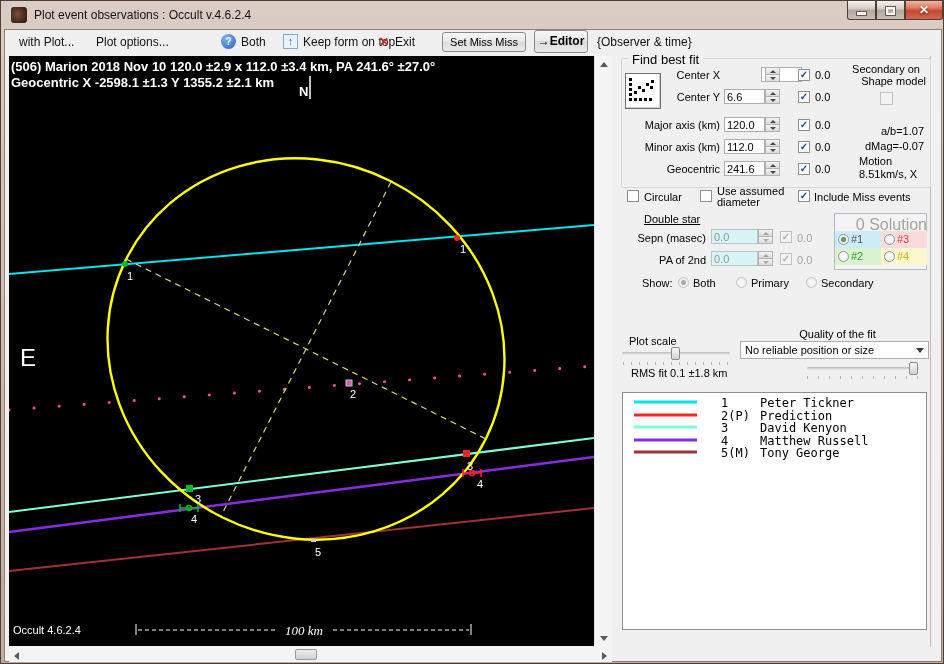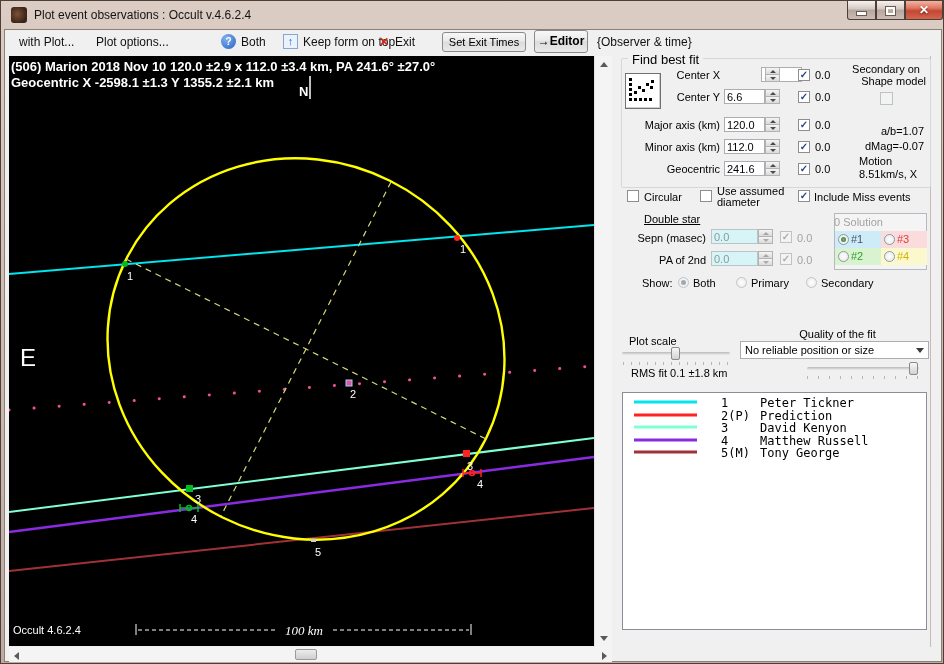--- a/index.html
+++ b/index.html
@@ -63,21 +63,21 @@
   .cb.dis{background:#f3f3f3;border-color:#bcc2c6;}
   .cb.dis .tick{color:#a9aeb5;}
   .res{position:absolute;font-size:11px;color:#000;white-space:nowrap;}
   .gray{color:#a3a3a3;}
   .underline{text-decoration:underline;}
   .radio{position:absolute;width:11px;height:11px;border:1px solid #8e9aa3;border-radius:50%;background:radial-gradient(#ffffff,#e6e6e6);box-sizing:border-box;}
   .radio.sel::after{content:"";position:absolute;left:2px;top:2px;width:5px;height:5px;border-radius:50%;background:radial-gradient(#79b579,#2f6e2f);}
   .radio.dis{border-color:#c0c6ca;}
   .radio.dis.sel::after{background:#a2a8ae;}
   .solbox{position:absolute;left:833px;top:212px;width:93px;height:57px;background:#f4f4f4;border:1px solid #b4b9bf;box-sizing:border-box;}
-  .sol-title{position:absolute;left:833px;top:215px;width:93px;text-align:left;font-size:11px;color:#a3a3a3;}
+  .sol-title{position:absolute;left:833px;top:215px;width:93px;text-align:right;font-size:16px;color:#a3a3a3;}
   .sol-cell{position:absolute;width:46px;height:17px;}
   .sol-lbl{position:absolute;left:16px;top:2px;font-size:11px;}
   .slider-track{position:absolute;height:3px;background:linear-gradient(#b9b9b9,#ededed);border-radius:2px;}
   .slider-thumb{position:absolute;width:9px;height:13px;background:linear-gradient(#f7f7f7,#d2d2d2);border:1px solid #8a8a8a;border-radius:2px;box-sizing:border-box;}
   .ticks8{position:absolute;height:3px;background:repeating-linear-gradient(90deg,#b6b6b6 0 1px,transparent 1px 8px);}
   .ticks11{position:absolute;height:3px;background:repeating-linear-gradient(90deg,#b6b6b6 0 1px,transparent 1px 11px);}
   .plabel{position:absolute;font-size:11px;color:#000;white-space:nowrap;}
   .dropdown{position:absolute;left:739px;top:340px;width:189px;height:18px;background:#fff;border:1px solid #abadb3;box-sizing:border-box;font-size:11px;line-height:16px;padding-left:4px;color:#000;}
   .dd-arrow{position:absolute;right:4px;top:6px;width:0;height:0;border-left:4px solid transparent;border-right:4px solid transparent;border-top:5px solid #3c3c3c;}
   .legendbox{position:absolute;left:621px;top:391px;width:305px;height:238px;background:#fff;border:1px solid #898f98;box-sizing:border-box;overflow:hidden;}
@@ -111,21 +111,21 @@
 
   <div class="toolbar">
     <span class="tb-item" style="left:14px;">with Plot...</span>
     <span class="tb-item" style="left:91px;">Plot options...</span>
     <div class="help-icon">?</div>
     <span class="tb-item" style="left:236px;">Both</span>
     <div class="keep-icon">↑</div>
     <span class="tb-item" style="left:298px;">Keep form on top</span>
     <span class="exit-x">✕</span>
     <span class="tb-item" style="left:390px;">Exit</span>
-    <div class="tb-btn" style="left:437px;top:2px;width:84px;height:20px;line-height:18px;">Set Exit Times</div>
+    <div class="tb-btn" style="left:437px;top:2px;width:84px;height:20px;line-height:18px;">Set Miss Miss</div>
     <div class="tb-btn" style="left:529px;top:0px;width:54px;height:23px;line-height:21px;font-weight:bold;font-size:12px;">→Editor</div>
     <span class="tb-item" style="left:592px;">{Observer &amp; time}</span>
   </div>
 
   <div class="plot">
     <svg width="585" height="590" viewBox="0 0 585 590">
 
       <line x1="0" y1="218" x2="585" y2="169" stroke-width="2" stroke="#00e5ee"></line>
       <line x1="0" y1="354" x2="585" y2="310" stroke-width="3" stroke-linecap="round" stroke-dasharray="0.1 25" stroke="#ee4f9b"></line>
       <line x1="0" y1="456" x2="585" y2="382" stroke-width="2" stroke="#7fffd4"></line>

